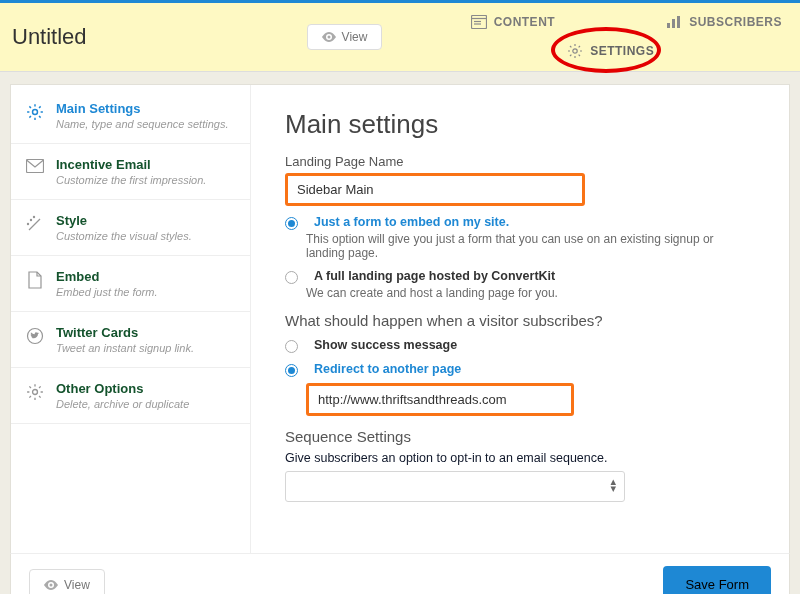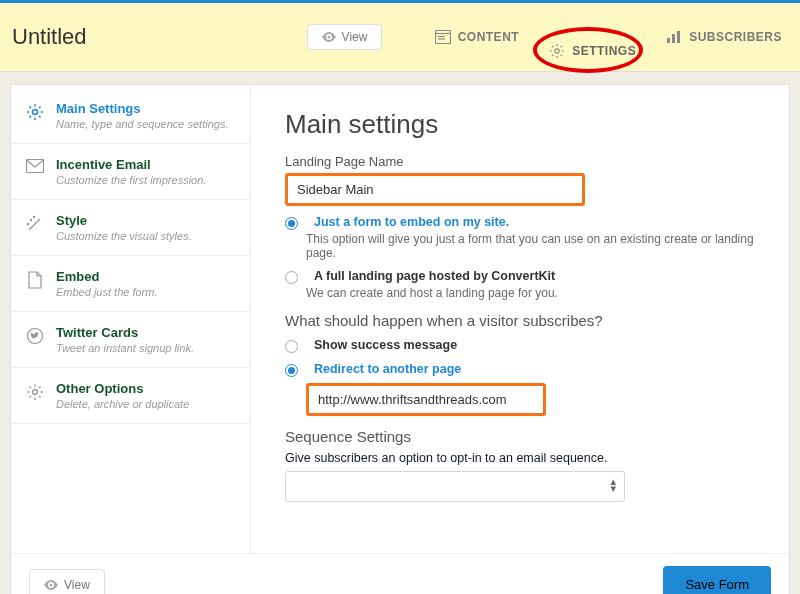--- a/index.html
+++ b/index.html
@@ -1,21 +1,21 @@
 <!DOCTYPE html>
 <html><head>
 <meta charset="utf-8">
 <style>
 * { box-sizing: border-box; margin: 0; padding: 0; }
 body { font-family: -apple-system, "Helvetica Neue", Arial, sans-serif; background: #efede4; width: 800px; height: 594px; overflow: hidden; }
 .topbar-line { height: 3px; background: #1e88d4; }
 .header { background: #fef9c3; border-bottom: 1px solid #ddd; padding: 8px 12px; display: flex; align-items: center; }
 .page-title { font-size: 22px; color: #333; font-weight: 400; flex: 0 0 auto; }
 .view-btn-top { margin-left: 220px; border: 1px solid #ddd; border-radius: 4px; background: #fff; padding: 5px 14px; color: #777; font-size: 12px; display: inline-flex; align-items: center; gap: 6px; cursor: pointer; }
-.nav { margin-left: auto; display: flex; align-items: center; gap: 18px; position: relative; }
+.nav { margin-left: auto; display: flex; align-items: flex-start; position: relative; }
 .nav-item { display: inline-flex; align-items: center; gap: 7px; color: #7a7a7a; font-size: 12px; font-weight: 700; letter-spacing: .5px; cursor: pointer; padding: 4px 6px; position: relative; }
 .nav-item.active { color: #666; }
 .annot-circle { position: absolute; border: 4px solid #e30000; border-radius: 50%/50%; width: 110px; height: 46px; pointer-events: none; left: -10px; top: -12px; }
 .main-wrap { padding: 12px 10px; }
 .panel { background: #fff; border: 1px solid #e2e0d8; display: flex; min-height: 470px; }
 .sidebar { width: 240px; border-right: 1px solid #eee; }
 .sb-item { border-bottom: 1px solid #eee; padding: 13px 14px 13px 14px; display: flex; gap: 11px; cursor: pointer; }
 .sb-item:first-child { padding-top: 16px; }
 .sb-icon { width: 20px; display: flex; justify-content: center; padding-top: 2px; color: #969696; }
 .sb-item.active .sb-icon { color: #1e88d4; }
@@ -174,40 +174,40 @@
 
     <div class="content">
       <h1>Main settings</h1>
       <div class="label">Landing Page Name</div>
       <input class="input" value="Sidebar Main" style="">
 
       <div class="radio-row">
         <div class="radio checked"></div>
         <div class="radio-label checked">Just a form to embed on my site.</div>
       </div>
-      <div class="radio-desc">This option will give you just a form that you can use on an existing create or landing page.</div>
+      <div class="radio-desc">This option will give you just a form that you can use on an existing signup or landing page.</div>
 
       <div class="radio-row">
         <div class="radio"></div>
         <div class="radio-label">A full landing page hosted by ConvertKit</div>
       </div>
       <div class="radio-desc">We can create and host a landing page for you.</div>
 
       <div class="subhead">What should happen when a visitor subscribes?</div>
 
       <div class="radio-row">
         <div class="radio"></div>
         <div class="radio-label">Show success message</div>
       </div>
       <div class="radio-row">
         <div class="radio checked"></div>
         <div class="radio-label checked">Redirect to another page</div>
       </div>
       <div style="margin-left:21px;margin-top:6px;">
-        <input class="input" style="width: 240px;" value="http://www.thriftsandthreads.com">
+        <input class="input" style="width: 268px;" value="http://www.thriftsandthreads.com">
       </div>
 
       <div class="subhead">Sequence Settings</div>
       <div class="seq-desc">Give subscribers an option to opt-in to an email sequence.</div>
       <div class="select">
         &nbsp;
         <span class="updown">▴<br>▾</span>
       </div>
     </div>
   </div>

